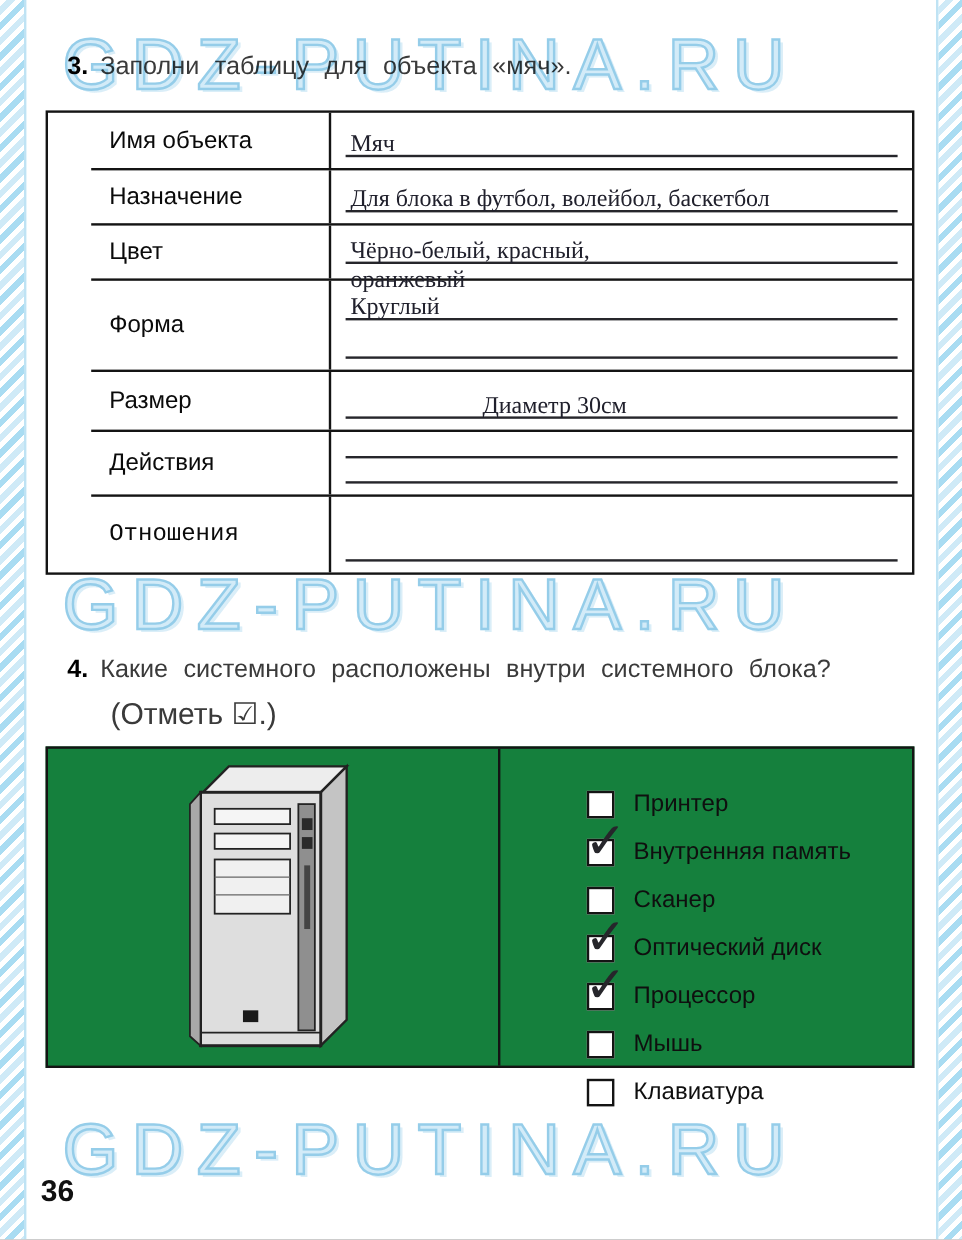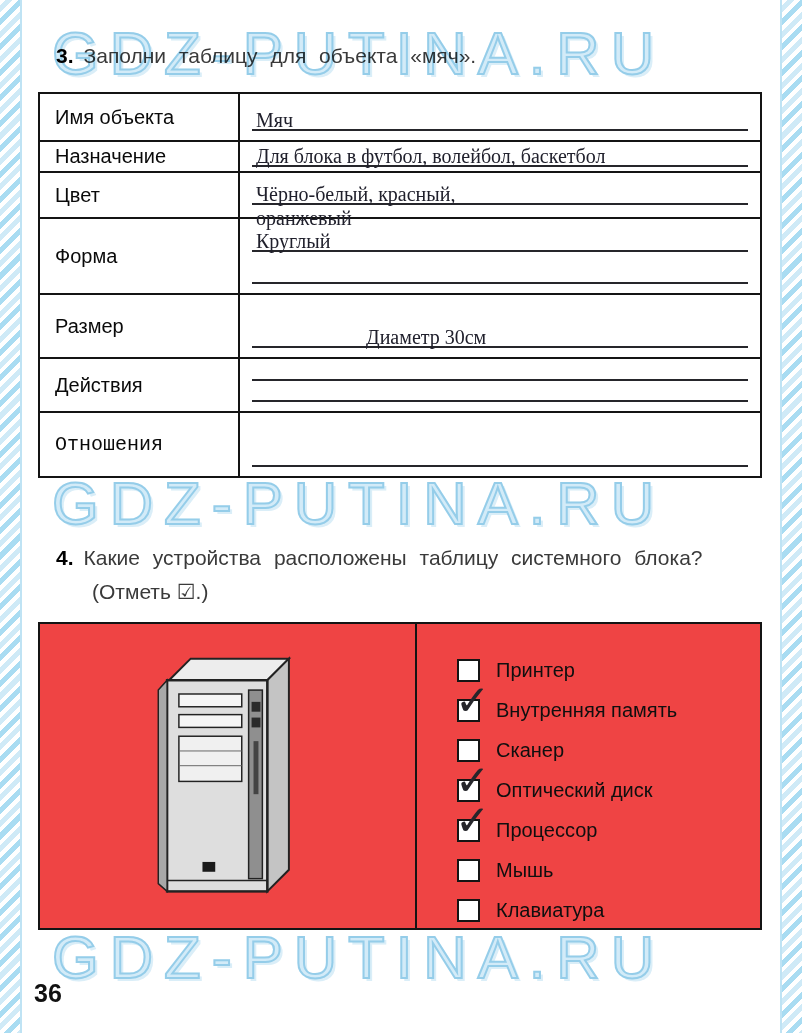--- a/index.html
+++ b/index.html
@@ -25,45 +25,45 @@
     text-shadow:3px 3px 0 rgba(140,201,232,0.35);
     mix-blend-mode:multiply; opacity:0.92;
   }
   .wm1 { top:24px; }
   .wm2 { top:474px; }
   .wm3 { top:928px; }
 
   
   .task-head { position:absolute; left:56px; z-index:2; font-size:21px; color:#3a3a3a; word-spacing:7px; }
   .task-num { font-weight:bold; color:#000; margin-right:10px; }
-  .task-sub { position:absolute; left:92px; z-index:2; font-size:21px; color:#3a3a3a; }
-
-  
-  .obj-table { position:absolute; left:38px; top:92px; width:724px; border:2px solid #141414; z-index:2; }
+  .task-sub { position:absolute; left:92px; z-index:2; font-size:25px; color:#3a3a3a; }
+
+  
+  .obj-table { position:absolute; left:38px; top:92px; width:724px; border:2px solid #141414; z-index:2;padding-left:36px; }
   .trow { display:flex; border-bottom:2px solid #141414; position:relative; }
   .trow:last-child { border-bottom:none;font-family:Liberation Mono, monospace; }
-  .r1{height:48px}.r2{height:31px}.r3{height:76px}.r4{height:46px}.r5{height:64px}.r6{height:54px}.r7{height:63px}
+  .r1{height:48px}.r2{height:46px}.r3{height:76px}.r4{height:46px}.r5{height:50px}.r6{height:54px}.r7{height:63px}
   .tlabel {
     width:200px; border-right:2px solid #141414; display:flex; align-items:center;
     padding-left:15px; font-size:20px; color:#0a0a0a;
   }
   .tcell { flex:1; display:flex; flex-direction:column; padding:0 12px 9px 12px; position:relative;text-align:right; }
   .tcell.tight { padding-bottom:12px; }
   .ans-line { flex:1; border-bottom:2px solid #26262b; display:flex; align-items:flex-end; padding-left:4px; overflow:visible; }
   .answer {
     font-family:"Liberation Serif","DejaVu Serif",serif; font-size:20px; color:#20202c;
     white-space:nowrap; transform:translateY(3px);
   }
   .answer.indent { padding-left:110px; }
   .answer.overflow-word { position:absolute; left:16px; bottom:-13px; z-index:3; transform:none; }
 
   
   .devices-box {
-    position:absolute; left:38px; top:622px; width:724px; height:308px;
-    border:2px solid #141414; display:flex; z-index:2; background:#ef4444;
+    position:absolute; left:38px; top:622px; width:724px; height:268px;
+    border:2px solid #141414; display:flex; z-index:2; background:#15803d;gap:32px;
   }
   .devices-left { width:377px; border-right:2px solid #141414; display:flex; align-items:center; justify-content:center; }
   .devices-right { flex:1; padding:26px 0 0 40px; }
 
   .chk-item { display:flex; align-items:center; height:40px; }
   .checkbox {
     width:23px; height:23px; border:2.5px solid #141414; margin-right:16px;
     position:relative; background:#fff; flex:0 0 auto; cursor:pointer;
   }
   .checkbox.checked::after {
@@ -160,21 +160,21 @@
             <span class="answer"></span>
           </div>
       </div>
     </div>
 
   </div>
 
   <div class="wm wm2">GDZ-PUTINA.RU</div>
 
   <div class="task-head" style="top:546px">
-    <span class="task-num">4.</span><span class="task-title">Какие устройства расположены таблицу системного блока?</span>
+    <span class="task-num">4.</span><span class="task-title">Какие системного расположены внутри системного блока?</span>
   </div>
   <div class="task-sub" style="top:580px">(Отметь ☑.)</div>
 
   <div class="devices-box">
     <div class="devices-left">
       <svg viewBox="0 0 180 280" width="178" height="275">
         <polygon points="30,42 52,20 152,20 130,42" fill="#ededed" stroke="#222" stroke-width="2"></polygon>
         <polygon points="130,42 152,20 152,235 130,257" fill="#c4c4c4" stroke="#222" stroke-width="2"></polygon>
         <rect x="28" y="42" width="102" height="215" fill="#dedede" stroke="#222" stroke-width="2.5"></rect>
         <polygon points="19,52 28,42 28,257 19,249" fill="#a8a8a8" stroke="#222" stroke-width="1.5"></polygon>

